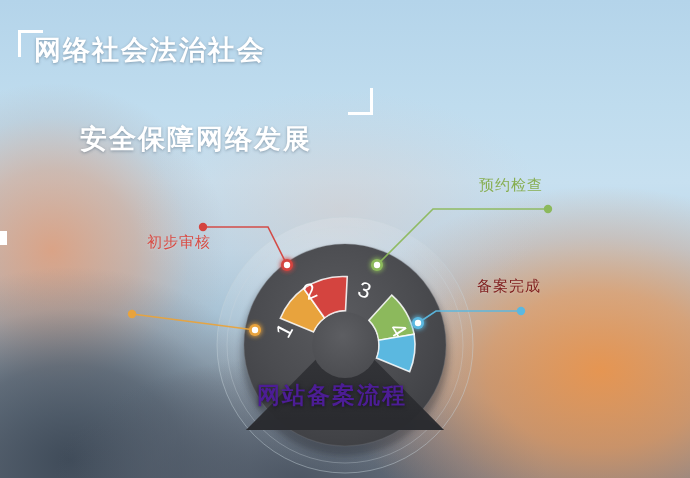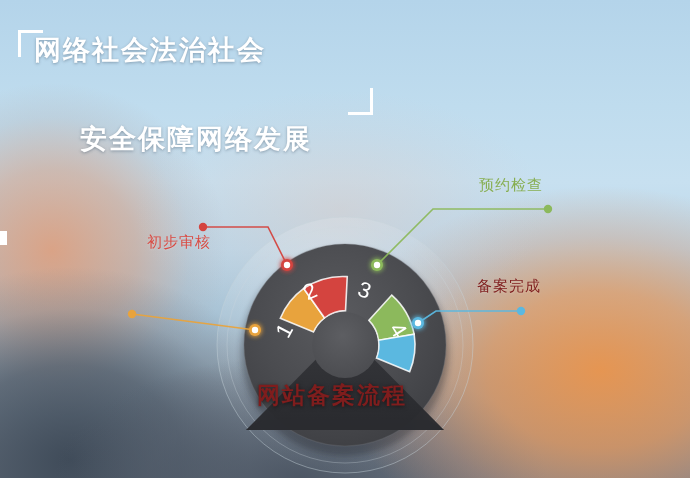--- a/index.html
+++ b/index.html
@@ -104,21 +104,21 @@
   #label-inspect  { left: 479px; top: 176px; }
   #label-complete { left: 477px; top: 277px; }
 
   
   #center-caption {
     position: absolute;
     left: 0;
     top: 380px;
     width: 664px;
     text-align: center;
-    color: #7f1d1d;
+    color: #4c1d95;
     font-size: 23px;
     font-weight: 700;
     letter-spacing: 2px;
     text-shadow: 0 1px 4px rgba(0,0,0,0.55);
   }
 
   
   #edge-artifact {
     position: absolute;
     left: 0px;

